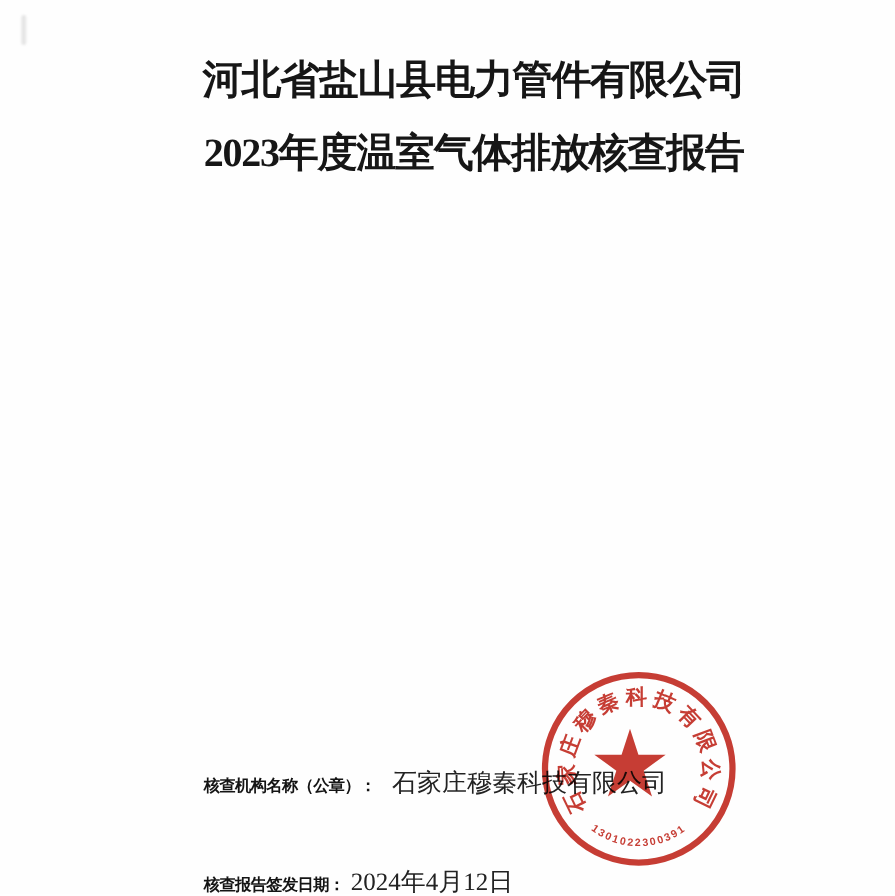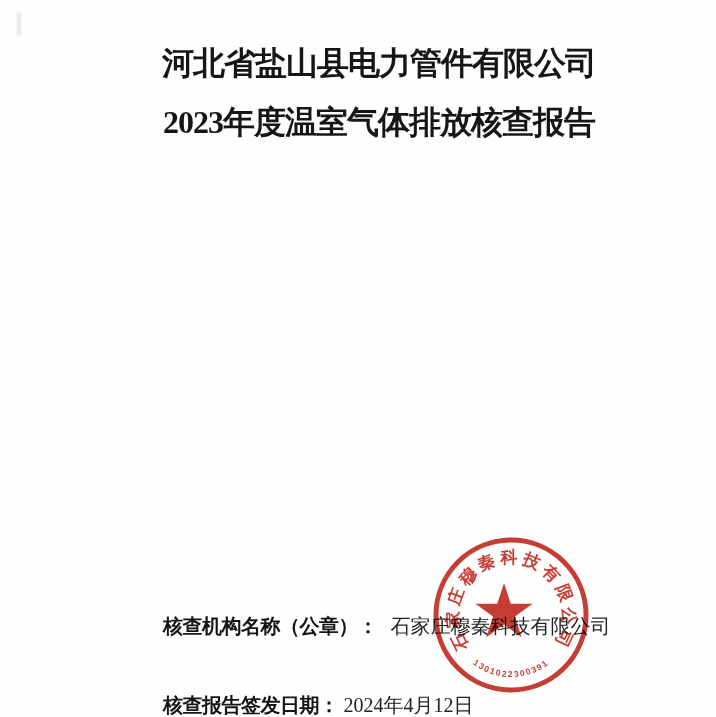--- a/index.html
+++ b/index.html
@@ -57,21 +57,21 @@
   }
   .footer-line {
     position: absolute;
     left: 0;
     white-space: nowrap;
   }
   .footer-line-1 { top: 613px; }
   .footer-line-2 { top: 692px; }
   .footer-label {
     font-weight: bold;
-    font-size: 20px;
+    font-size: 13px;
     letter-spacing: -0.5px;
     color: #141414;
   }
   .footer-value {
     font-weight: normal;
     font-size: 20px;
     color: #222222;
   }
   .agency-value { margin-left: 13px; }
   .date-value { margin-left: 5px; }

